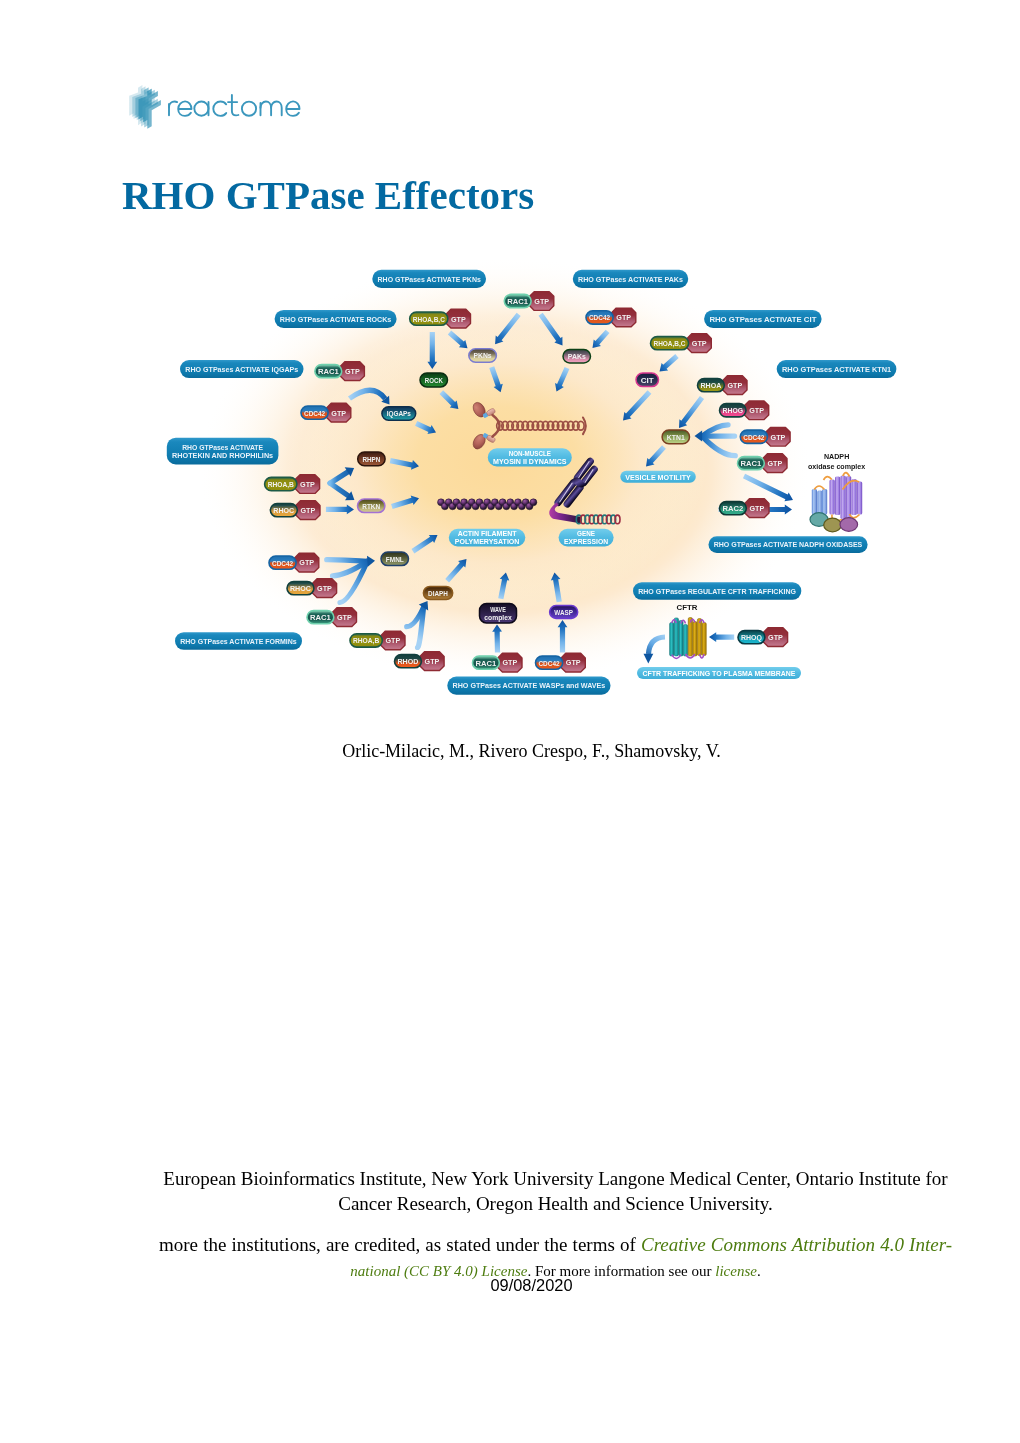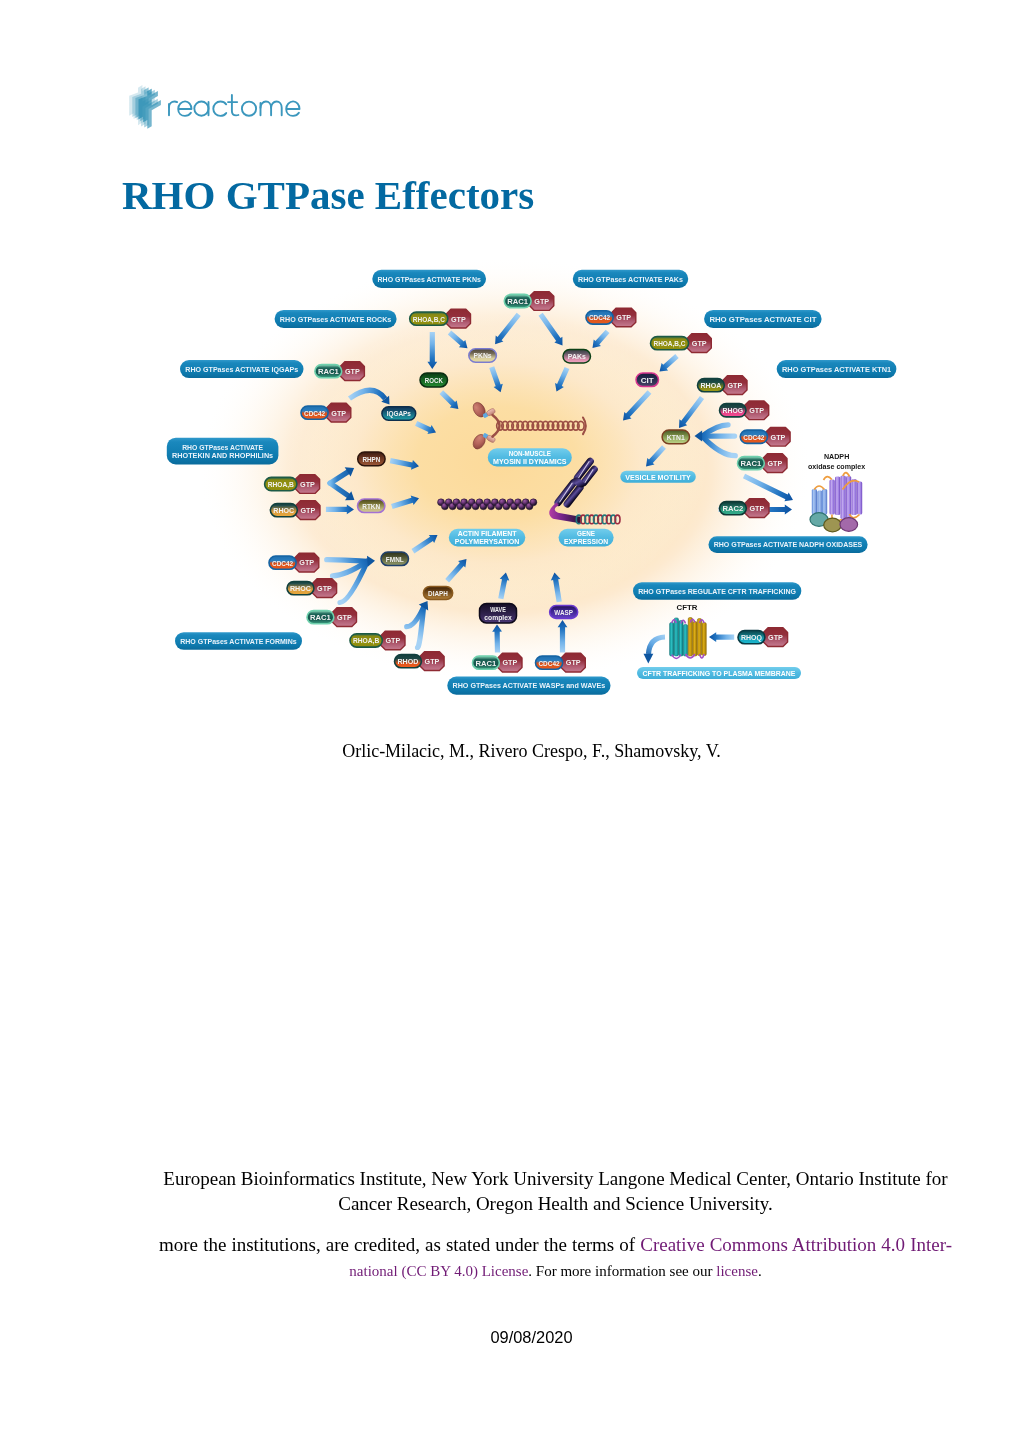--- a/index.html
+++ b/index.html
@@ -10,22 +10,22 @@
   #logo{position:absolute;left:126px;top:82px;width:180px;height:48px;}
   #title{position:absolute;left:122px;top:171px;width:793px;
          font-family:"Liberation Serif",serif;font-weight:bold;font-size:41px;color:#0369a1;}
   #diagram{position:absolute;left:0;top:0;pointer-events:none;}
   #authors{position:absolute;left:135px;top:741px;width:793px;text-align:center;font-size:18px;}
   #footer{position:absolute;left:135px;top:1166px;width:793px;margin-left:24px;}
   #footer p{margin:0;font-size:19px;line-height:25.3px;text-align:center;}
   #footer .para2{margin-top:15px;}
   #footer .jline{font-size:19px;line-height:26.2px;text-align:justify;text-align-last:justify;white-space:pre-wrap;}
   #footer .cline{font-size:15px;line-height:26.2px;text-align:center;white-space:pre-wrap;}
-  .lic{color:#701a75;}
-  #date{position:absolute;left:135px;top:1328px;width:793px;text-align:center;
+  .lic{color:#4d7c0f;font-style:italic;}
+  #date{position:absolute;left:135px;top:1276px;width:793px;text-align:center;
         font-family:"Liberation Sans",sans-serif;font-size:16.4px;}
   #diagram text{font-family:"Liberation Sans",sans-serif;}
   #diagram .btxt{font-size:8px;font-weight:bold;fill:#e8f2fa;text-anchor:middle;}
   #diagram .ptxt{font-size:8px;font-weight:bold;fill:#ffffff;text-anchor:middle;}
   #diagram .ntxt{font-size:8px;font-weight:bold;fill:#f1f1f1;text-anchor:middle;}
   #diagram .smalllbl{font-size:7.5px;font-weight:bold;fill:#161616;text-anchor:middle;}
 </style>
 </head>
 <body>
 

